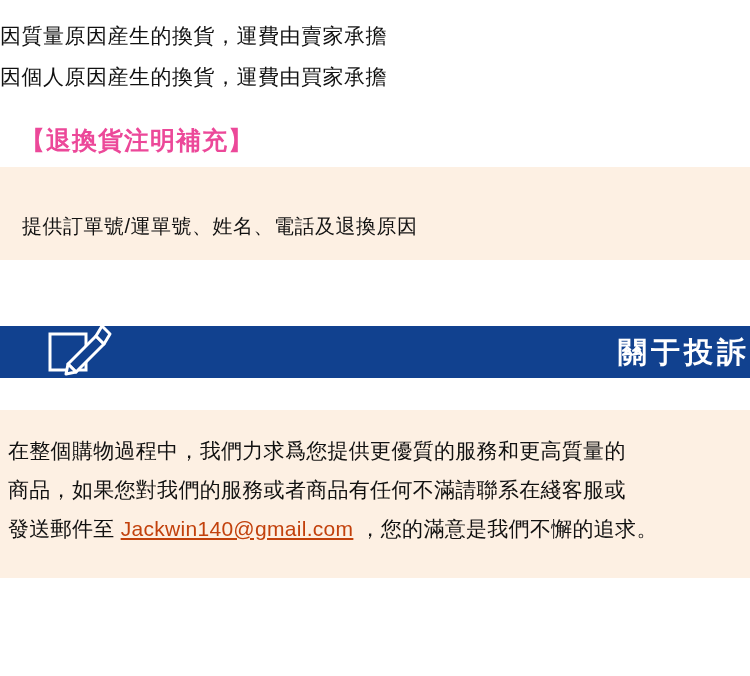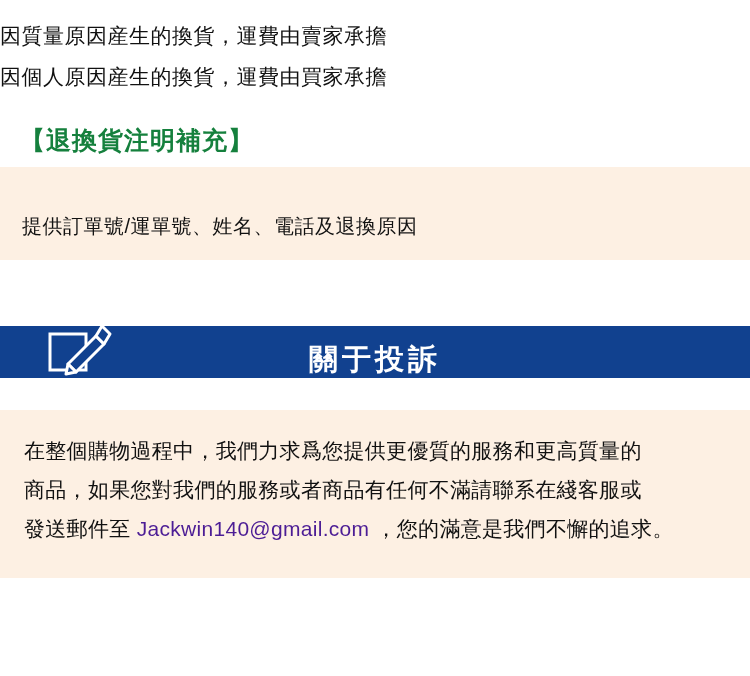--- a/index.html
+++ b/index.html
@@ -31,21 +31,21 @@
     letter-spacing: 0.5px;
     white-space: nowrap;
   }
 
   
   .bracket-heading {
     margin-top: 26px;
     padding-left: 20px;
     font-size: 25px;
     font-weight: bold;
-    color: #15803d;
+    color: #ec4899;
     letter-spacing: 1px;
     white-space: nowrap;
   }
 
   
   .note-block {
     margin-top: 10px;
     background: #fdf0e3;
     padding: 14px 0 16px 0;
   }
@@ -73,26 +73,25 @@
     height: 52px;
     background: #11418f;
   }
   .banner-title {
     position: absolute;
     left: 0;
     top: 10px;
     width: 750px;
     height: 52px;
     line-height: 52px;
-    text-align: center;
+    text-align: right;
     color: #ffffff;
     font-size: 29px;
     font-weight: bold;
     letter-spacing: 4px;
-    margin-top: 7px;
   }
   .banner-badge {
     position: absolute;
     left: 38px;
     top: 0px;
     width: 78px;
     height: 64px;
   }
   .banner-badge svg {
     display: block;
@@ -101,27 +100,28 @@
   
   .body-block {
     margin-top: 30px;
     background: #fdf0e3;
     padding: 22px 0 30px 0;
   }
   .body-line {
     font-size: 21px;
     color: #111111;
     line-height: 1.85;
-    padding-left: 24px;
+    padding-left: 8px;
     padding-right: 16px;
     letter-spacing: 0.3px;
     white-space: nowrap;
   }
   .email {
-    color: #4c1d95;
+    color: #c2410c;
+    text-decoration: underline;
   }
 </style>
 </head>
 <body>
 
 <div class="page">
 
   <div class="top-lines">
     <div class="top-line">因質量原因産生的換貨，運費由賣家承擔</div>
     <div class="top-line">因個人原因産生的換貨，運費由買家承擔</div>

